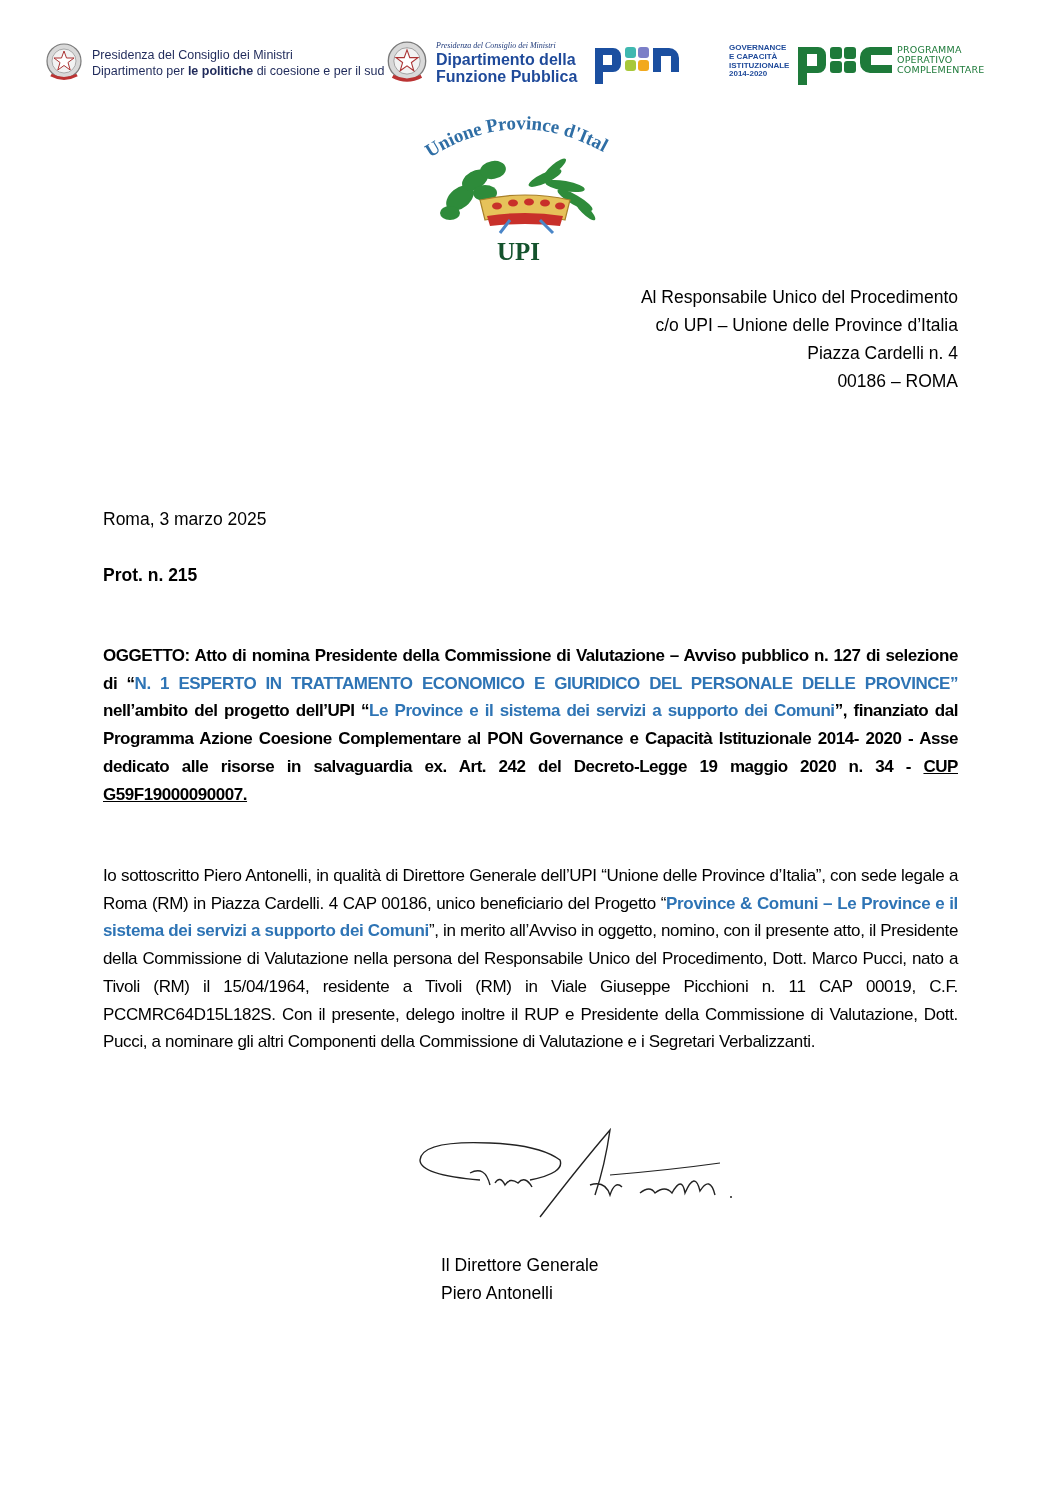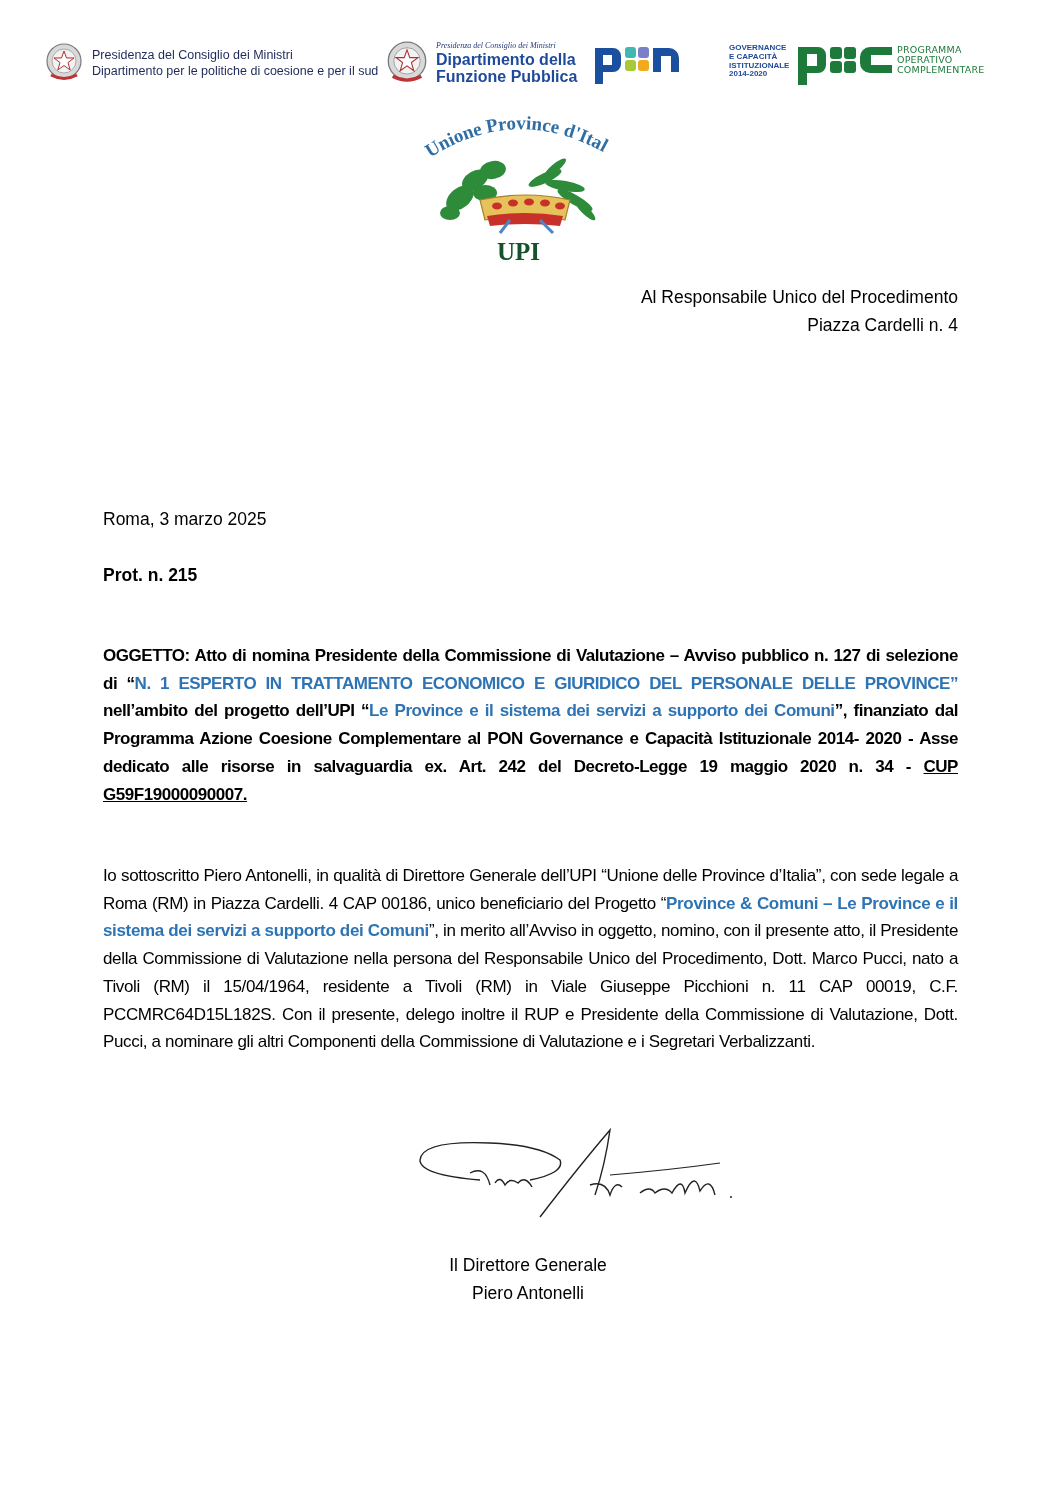--- a/index.html
+++ b/index.html
@@ -1,42 +1,42 @@
 <!DOCTYPE html>
 <html><head>
 <meta charset="utf-8">
 <style>
   html, body { margin:0; padding:0; background:#ffffff; }
   body { width:1058px; height:1497px; position:relative; overflow:hidden; font-family:"Liberation Sans", sans-serif; color:#000; }
   .abs { position:absolute; }
   
   .emblem { width:38px; height:40px; }
   .hdr1-text { left:92px; top:47px; font-size:12.5px; line-height:16px; color:#1f2a5a; font-family:"Liberation Sans", sans-serif; }
-  .hdr1-text .b { font-weight:normal; }
+  .hdr1-text .b { font-weight:bold; }
   .fp-text { left:436px; top:41px; }
   .fp-small { font-family:"Liberation Serif", serif; font-style:italic; font-size:8px; color:#1f3a7a; line-height:10px; }
   .fp-big { font-family:"Liberation Sans", sans-serif; font-weight:bold; font-size:16px; line-height:17px; color:#1f4a9a; }
   .pon-text { left:685px; top:44px; font-family:"Liberation Sans", sans-serif; font-weight:bold; font-size:8px; line-height:8.8px; color:#1f4a9a;margin-left:44px; }
   .poc-text { left:897px; top:45px; font-family:"DejaVu Sans", sans-serif; font-size:9.5px; line-height:10px; color:#1e7a3a; letter-spacing:0.2px; }
   
   .upi-arc { left:405px; top:108px; }
   .upi-label { left:497px; top:238px; font-family:"Liberation Serif", serif; font-weight:bold; font-size:25px; color:#14532d; }
   
   .calibri { font-family:"Liberation Sans", sans-serif; font-size:17.5px; line-height:28px; }
   .recipient { right:100px; top:283px; text-align:right; font-size:17.5px; line-height:28px; }
   .date { left:103px; top:505px; font-size:17.5px; }
   .prot { left:103px; top:561px; font-size:17.5px; font-weight:bold; }
   .para { left:103px; width:855px; text-align:justify; font-size:17px; line-height:27.7px; }
   .subject { top:642px; font-weight:bold; letter-spacing:-0.45px; }
   .blue { color:#2e74b5; }
   .ital { }
   .u { text-decoration:underline; }
   .bodyp { top:862px; letter-spacing:-0.35px; }
   .sig-area { left:410px; top:1125px; width:360px; height:100px; }
-  .sign-title { left:441px; top:1251px; width:174px; text-align:center; font-size:17.5px; line-height:28px; }
+  .sign-title { left:441px; top:1251px; width:174px; text-align:left; font-size:17.5px; line-height:28px; }
 </style>
 </head>
 <body>
 
 <div class="abs" style="left:45px;top:42px;">
   <svg class="emblem" viewBox="0 0 38 40">
     <circle cx="19" cy="19" r="17" fill="#d9d9d9" stroke="#7a7a7a" stroke-width="1.2"></circle>
     <circle cx="19" cy="19" r="12" fill="#f2f2f2" stroke="#999" stroke-width="0.8"></circle>
     <polygon points="19,9 21.5,16 29,16 23,20.5 25.2,28 19,23.5 12.8,28 15,20.5 9,16 16.5,16" fill="#fff" stroke="#a33" stroke-width="1"></polygon>
     <path d="M6,33 Q19,40 32,33" stroke="#b33" stroke-width="3" fill="none"></path>
@@ -128,21 +128,23 @@
       <ellipse cx="140" cy="95" rx="5" ry="3.5"></ellipse>
       <ellipse cx="155" cy="98" rx="5" ry="3.5"></ellipse>
     </g>
     <path d="M105,112 L95,125 M135,112 L148,125" stroke="#4a86c8" stroke-width="3"></path>
   </svg>
 </div>
 <div class="abs upi-label">UPI</div>
 
 <div class="abs recipient calibri">
   <div>Al Responsabile Unico del Procedimento</div>
+  <div>c/o UPI – Unione delle Province d’Italia</div>
   <div>Piazza Cardelli n. 4</div>
+  <div>00186 – ROMA</div>
 </div>
 
 <div class="abs date calibri">Roma, 3 marzo 2025</div>
 <div class="abs prot calibri">Prot. n. 215</div>
 
 <div class="abs para subject"><span>OGGETTO: Atto di nomina Presidente della Commissione di Valutazione – Avviso pubblico n. 127 di selezione di “</span><span class="blue">N. 1 ESPERTO IN TRATTAMENTO ECONOMICO E GIURIDICO DEL PERSONALE DELLE PROVINCE”</span><span> nell’ambito del progetto dell’UPI “</span><span class="blue ital">Le Province e il sistema dei servizi a supporto dei Comuni</span><span>”, finanziato dal Programma Azione Coesione Complementare al PON Governance e Capacità Istituzionale 2014- 2020 - Asse dedicato alle risorse in salvaguardia ex. Art. 242 del Decreto-Legge 19 maggio 2020 n. 34 - </span><span class="u">CUP G59F19000090007.</span></div>
 
 <div class="abs para bodyp"><span>Io sottoscritto Piero Antonelli, in qualità di Direttore Generale dell’UPI “Unione delle Province d’Italia”, con sede legale a Roma (RM) in Piazza Cardelli. 4 CAP 00186, unico beneficiario del Progetto “</span><span class="blue ital" style="font-weight:bold">Province &amp; Comuni – Le Province e il sistema dei servizi a supporto dei Comuni</span><span>”, in merito all’Avviso in oggetto, nomino, con il presente atto, il Presidente della Commissione di Valutazione nella persona del Responsabile Unico del Procedimento, Dott. Marco Pucci, nato a Tivoli (RM) il 15/04/1964, residente a Tivoli (RM) in Viale Giuseppe Picchioni n. 11 CAP 00019, C.F. PCCMRC64D15L182S. Con il presente, delego inoltre il RUP e Presidente della Commissione di Valutazione, Dott. Pucci, a nominare gli altri Componenti della Commissione di Valutazione e i Segretari Verbalizzanti.</span></div>
 
 <div class="abs sig-area">

